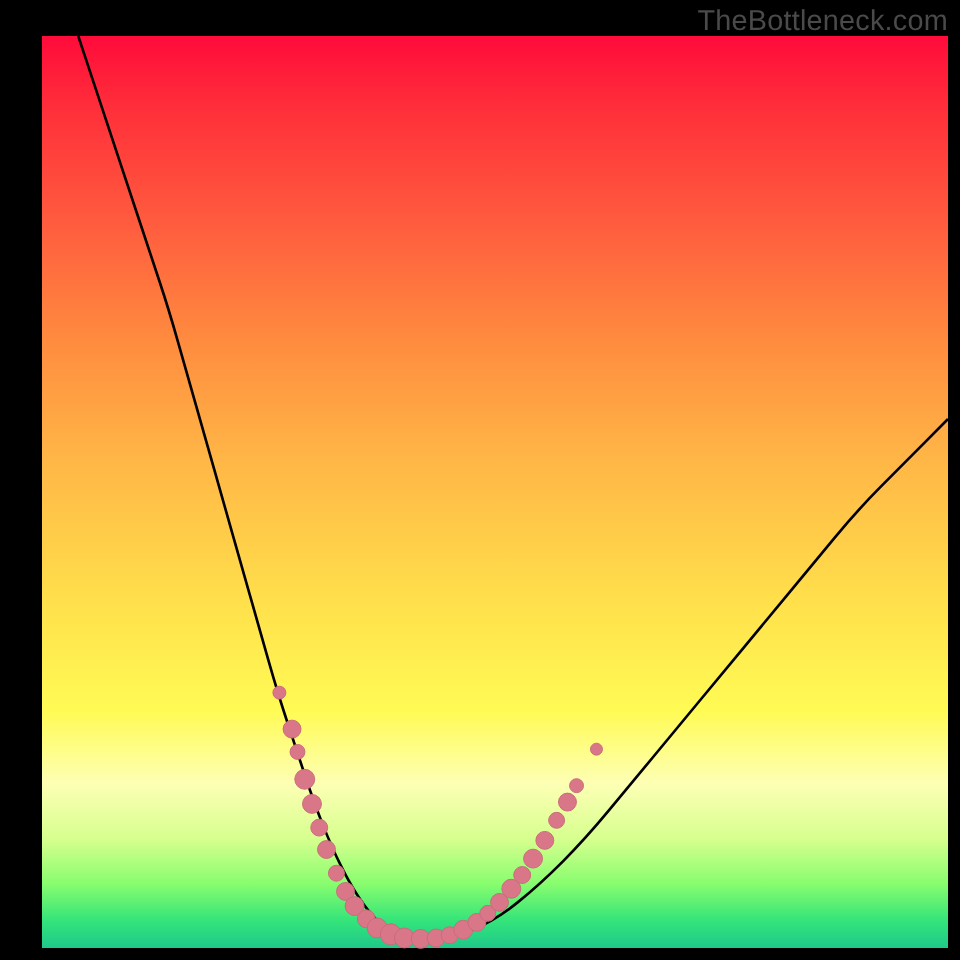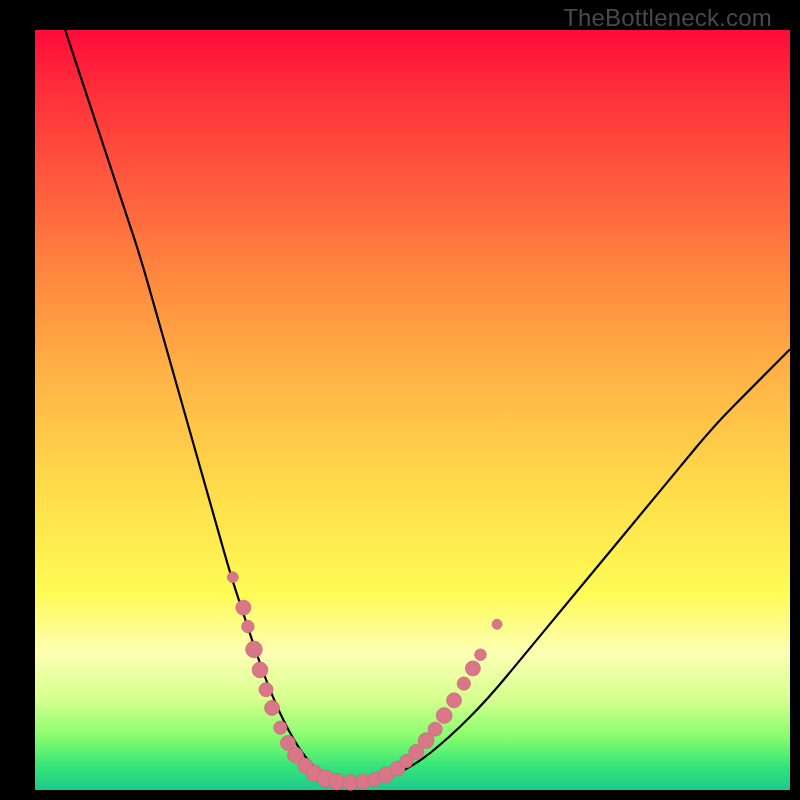--- a/index.html
+++ b/index.html
@@ -45,21 +45,21 @@
     position: absolute;
     left: 0;
     top: 0;
     width: 755px;
     height: 760px;
     overflow: visible;
   }
   .watermark {
     position: absolute;
     top: 4px;
-    right: 28px;
+    right: 10px;
     color: #4a4a4a;
     font-size: 24px;
     font-weight: 500;
     letter-spacing: 0.2px;
     user-select: none;
   }
 </style>
 </head>
 <body>
 

